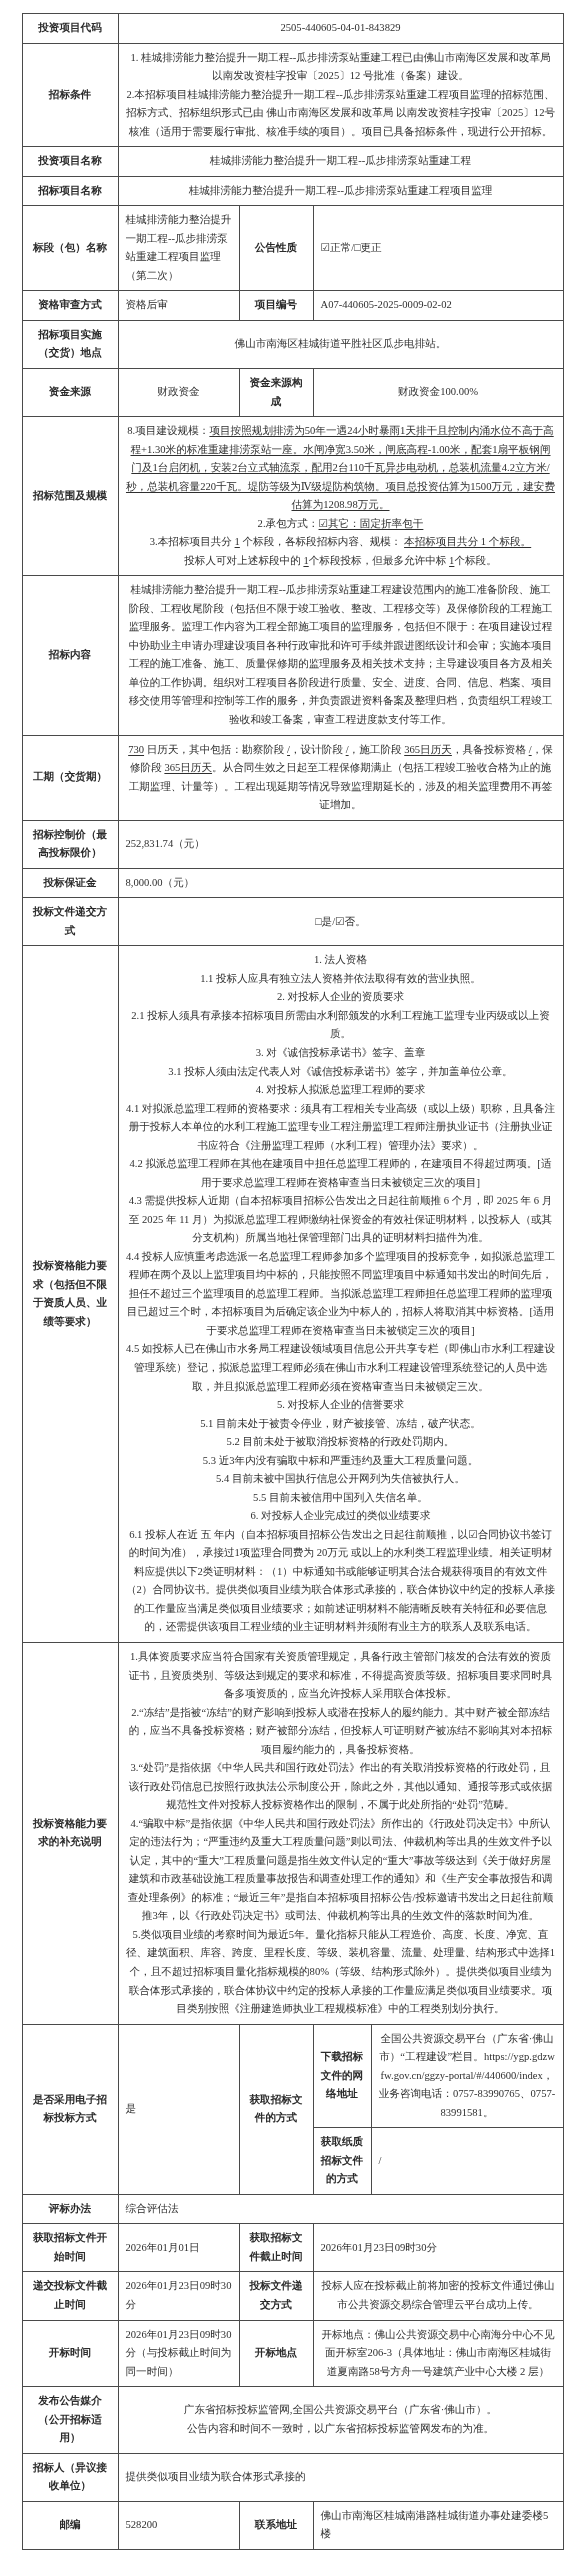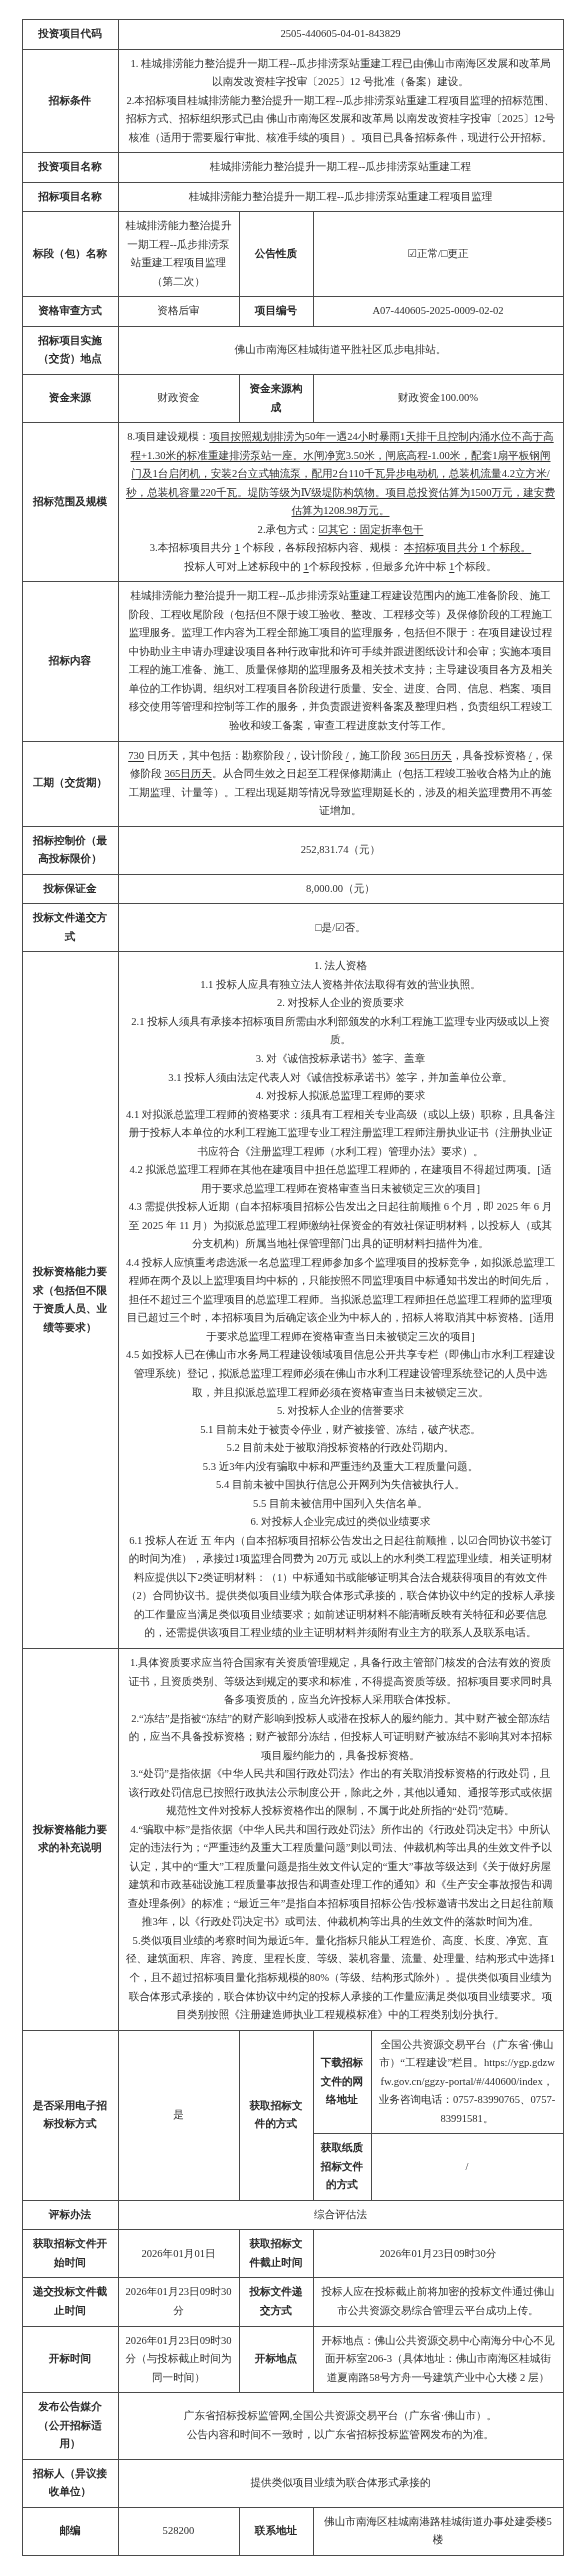--- a/index.html
+++ b/index.html
@@ -1,25 +1,25 @@
 <!DOCTYPE html>
 <html style="font-size:11.4px"><head>
 <meta charset="utf-8">
 <style>
   html,body { margin:0; padding:0; background:#ffffff; }
   body { font-family:"Liberation Serif","DejaVu Serif",serif; color:#2f2f2f; }
   .page { width:585px; margin:0 auto; padding-top:7px; padding-bottom:14px; }
   .doc-title { text-align:center; font-size:14px; font-weight:bold; color:#1f1f1f;
                margin:2.8px 0 5.7px 0; letter-spacing:0.7px; }
-  table.doc { width:541px; margin:12px auto; border-collapse:collapse; table-layout:fixed; }
+  table.doc { width:541px; margin:6px auto; border-collapse:collapse; table-layout:fixed; }
   table.doc td { border:0.7px solid #4a4a4a; padding:5px 7px; font-size:10.6px;
                  line-height:1.75; vertical-align:middle; word-break:break-all; }
   td.lab { font-weight:bold; text-align:center; color:#2b2b2b; }
   td.val { white-space:pre-line; }
-  .c { text-align:center; }
+  .c { }
   .l { text-align:center; }
   .u { text-decoration:underline; text-underline-offset:2.1px; }
 </style>
 </head>
 <body>
 
 <div class="page">
 
 
   <table class="doc">

